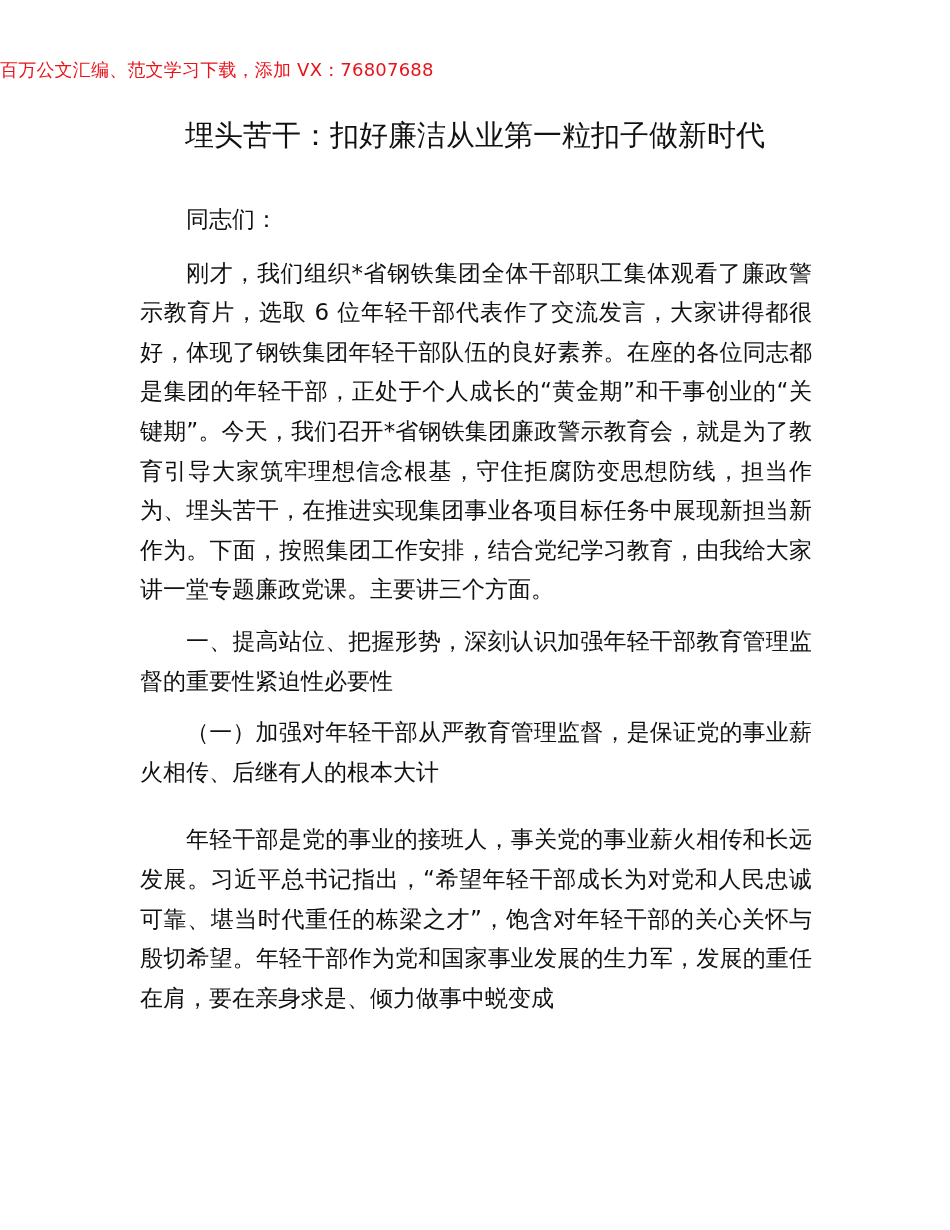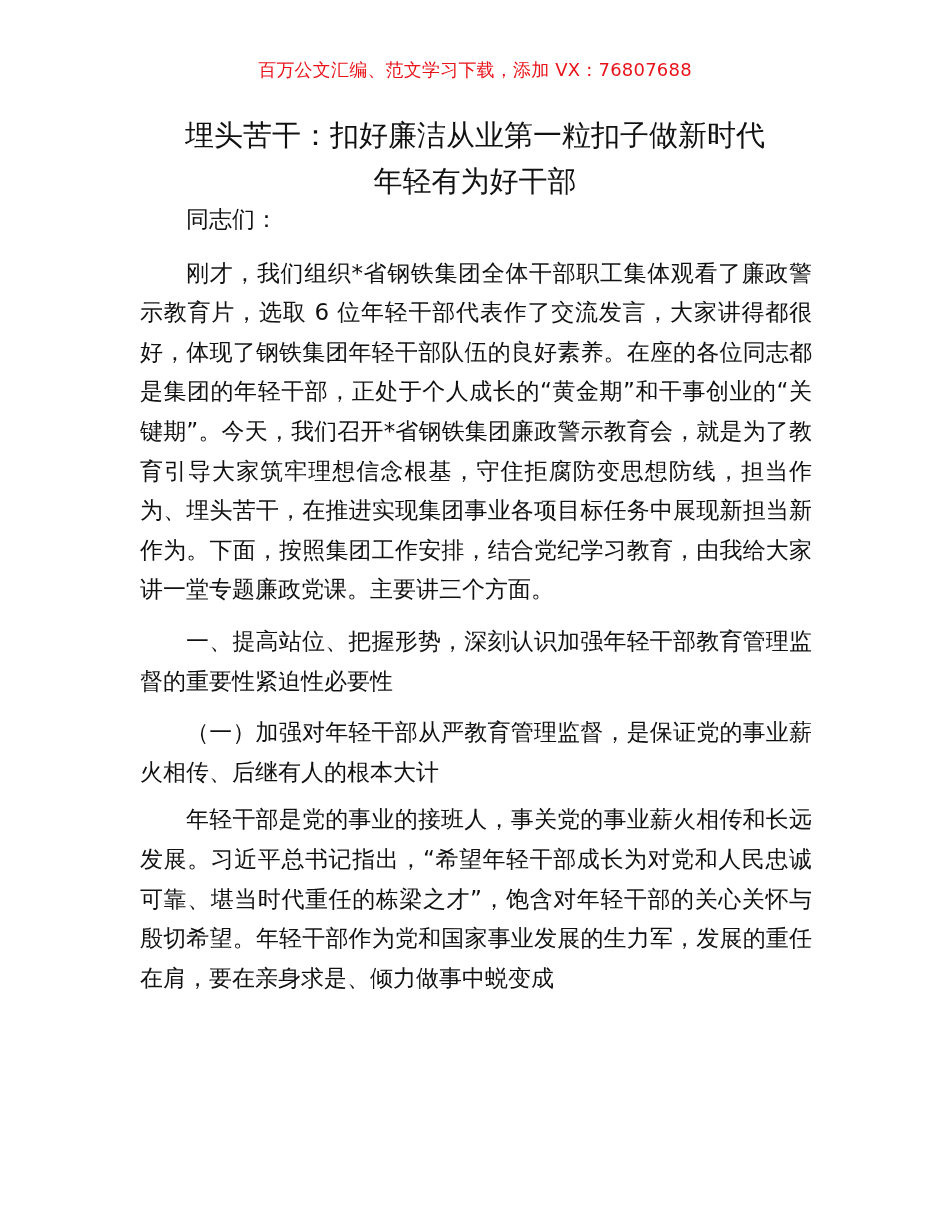--- a/index.html
+++ b/index.html
@@ -21,21 +21,21 @@
       top: 0;
       width: 950px;
       height: 1230px;
       background: #ffffff;
     }
     .watermark-header {
       position: absolute;
       top: 56px;
       left: 0;
       width: 950px;
-      text-align: center;
+      text-align: left;
       font-size: 18px;
       line-height: 28px;
       color: #e8131a;
       letter-spacing: 0.2px;
     }
     .title {
       position: absolute;
       top: 112px;
       left: 140px;
       width: 670px;
@@ -60,33 +60,32 @@
       color: #111111;
     }
     .salutation {
       margin-bottom: 14px;
     }
     .heading-1 {
       margin-top: 12px;
       margin-bottom: 12px;
     }
     .heading-2 {
-      margin-bottom: 8px;
+      margin-bottom: 28px;
     }
   </style>
 </head>
 <body>
 
 <div class="page">
 
   <div class="watermark-header">百万公文汇编、范文学习下载，添加 VX：76807688</div>
 
   <div class="title">
     <div>埋头苦干：扣好廉洁从业第一粒扣子做新时代</div>
-    <div>年轻有为好干部</div>
   </div>
 
   <div class="body">
     <p class="para salutation">同志们：</p>
 
     <p class="para">刚才，我们组织*省钢铁集团全体干部职工集体观看了廉政警示教育片，选取 6 位年轻干部代表作了交流发言，大家讲得都很好，体现了钢铁集团年轻干部队伍的良好素养。在座的各位同志都是集团的年轻干部，正处于个人成长的“黄金期”和干事创业的“关键期”。今天，我们召开*省钢铁集团廉政警示教育会，就是为了教育引导大家筑牢理想信念根基，守住拒腐防变思想防线，担当作为、埋头苦干，在推进实现集团事业各项目标任务中展现新担当新作为。下面，按照集团工作安排，结合党纪学习教育，由我给大家讲一堂专题廉政党课。主要讲三个方面。</p>
 
     <p class="para heading-1">一、提高站位、把握形势，深刻认识加强年轻干部教育管理监督的重要性紧迫性必要性</p>
 
     <p class="para heading-2">（一）加强对年轻干部从严教育管理监督，是保证党的事业薪火相传、后继有人的根本大计</p>

